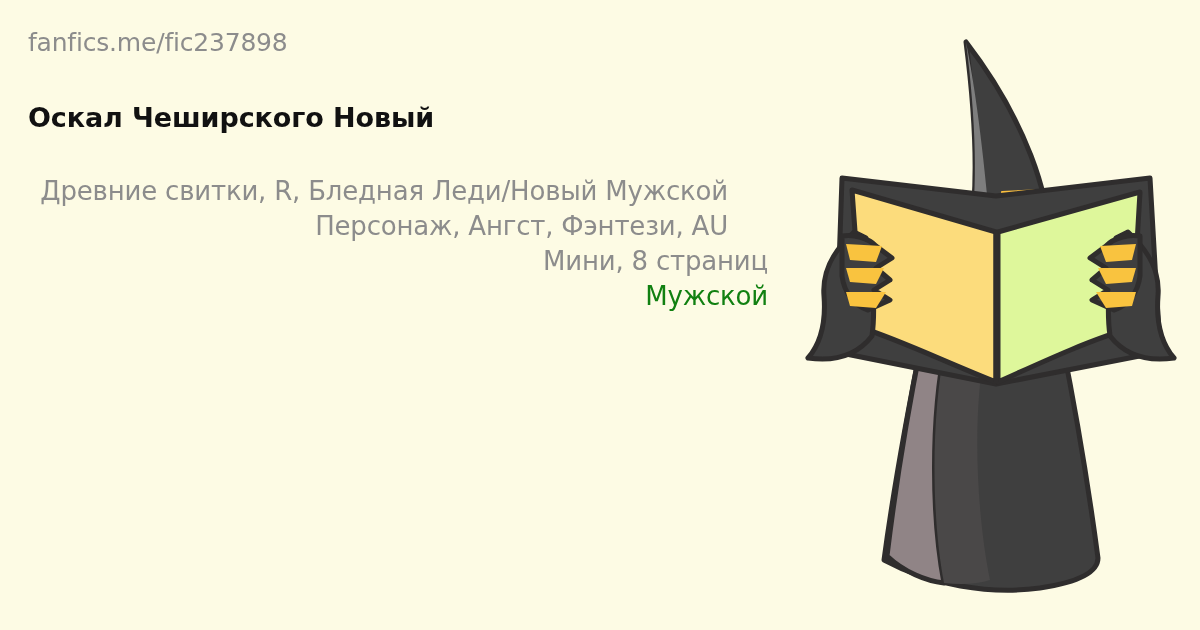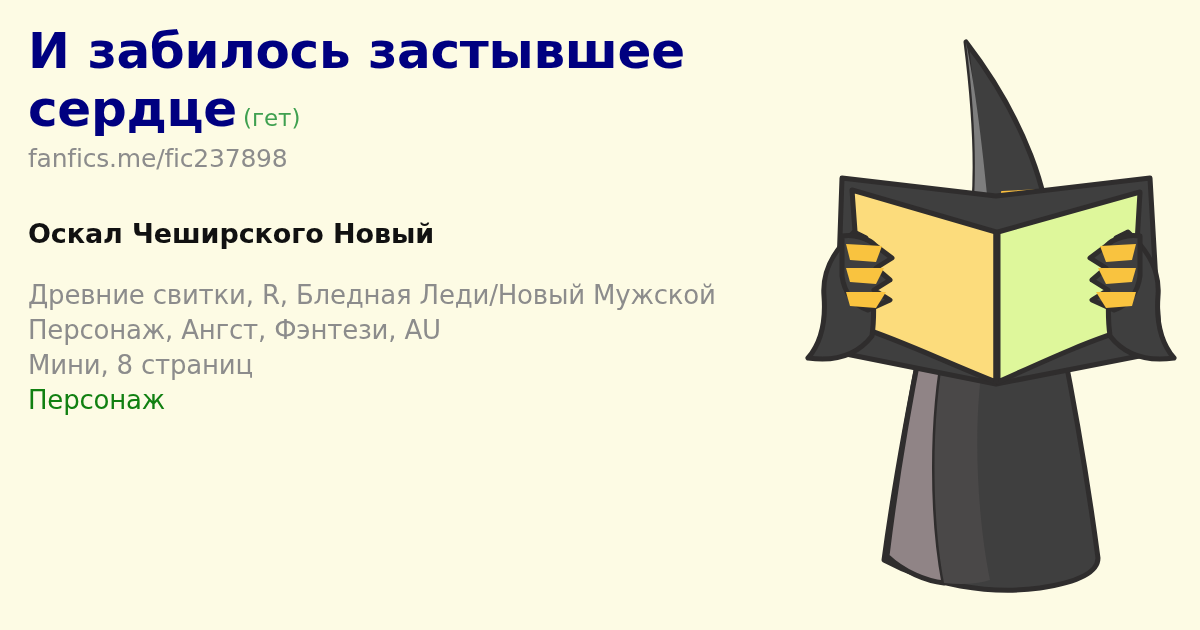--- a/index.html
+++ b/index.html
@@ -67,21 +67,22 @@
   .fic-fandom-title {
     margin-top: 44px;
     font-size: 27px;
     line-height: 32px;
     font-weight: 700;
     color: #111111;
     letter-spacing: -0.1px;
   }
 
   .meta {
-    margin-top: 28px;
+    margin-top: 40px;
+    text-align: right;
   }
 
   .meta-line {
     font-size: 26px;
     line-height: 35px;
     color: #8C8C8C;
     font-weight: 400;
     letter-spacing: -0.2px;
   }
 
@@ -111,32 +112,29 @@
     height: 630px;
   }
 </style>
 </head>
 <body>
 
 <div class="card">
 
   <div class="text-col">
 
-    <div class="title-block">
-      <span class="fic-title">И забилось застывшее сердце</span><span class="fic-category">(гет)</span>
-    </div>
 
     <div class="fic-url">fanfics.me/fic237898</div>
 
     <div class="fic-fandom-title">Оскал Чеширского Новый</div>
 
     <div class="meta">
       <div class="meta-line meta-tags">Древние свитки, R, Бледная Леди/Новый Мужской Персонаж, Ангст, Фэнтези, AU</div>
       <div class="meta-line">Мини, 8 страниц</div>
-      <div class="meta-status">Персонаж</div>
+      <div class="meta-status">Мужской</div>
     </div>
 
   </div>
 
   <div class="illustration">
     <svg viewBox="0 0 420 630" xmlns="http://www.w3.org/2000/svg" aria-hidden="true">
 
       <g>
         <path d="M142 340 C 128 410 112 500 104 560 C 150 585 210 595 260 588 C 300 582 318 572 318 558 C 310 498 296 412 282 342 Z" fill="#3F3F3F" stroke="#2F2D2D" stroke-width="5" stroke-linejoin="round"></path>
 

